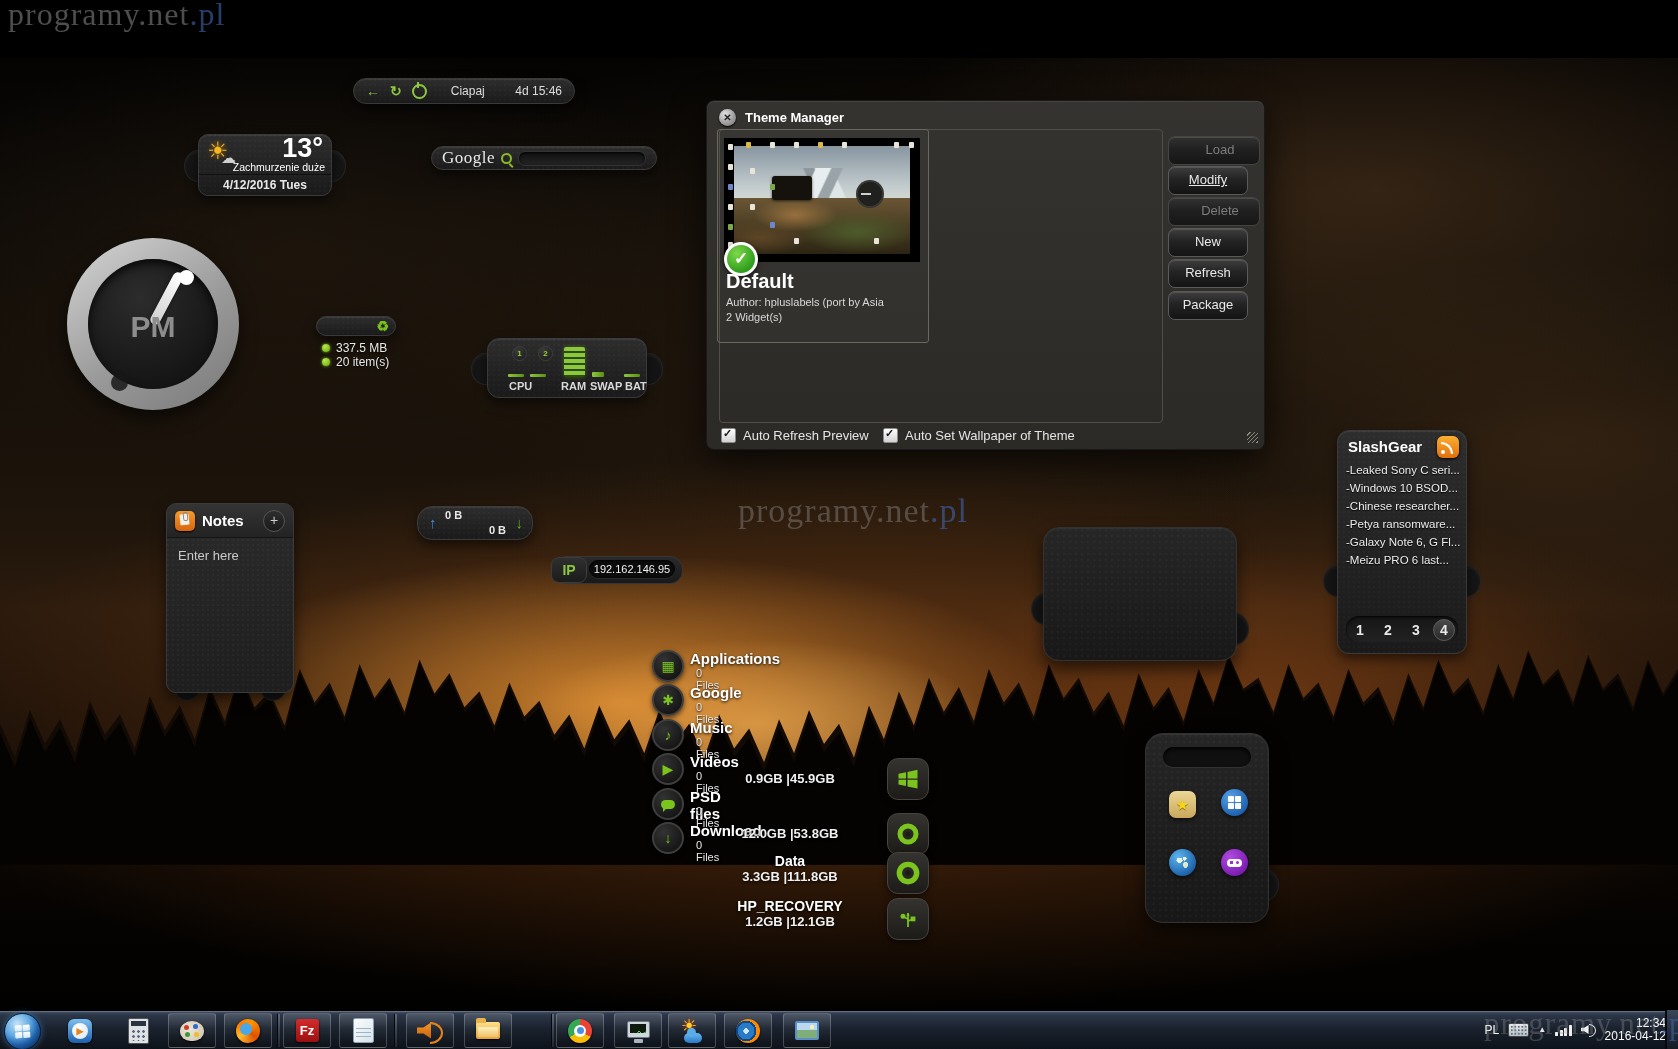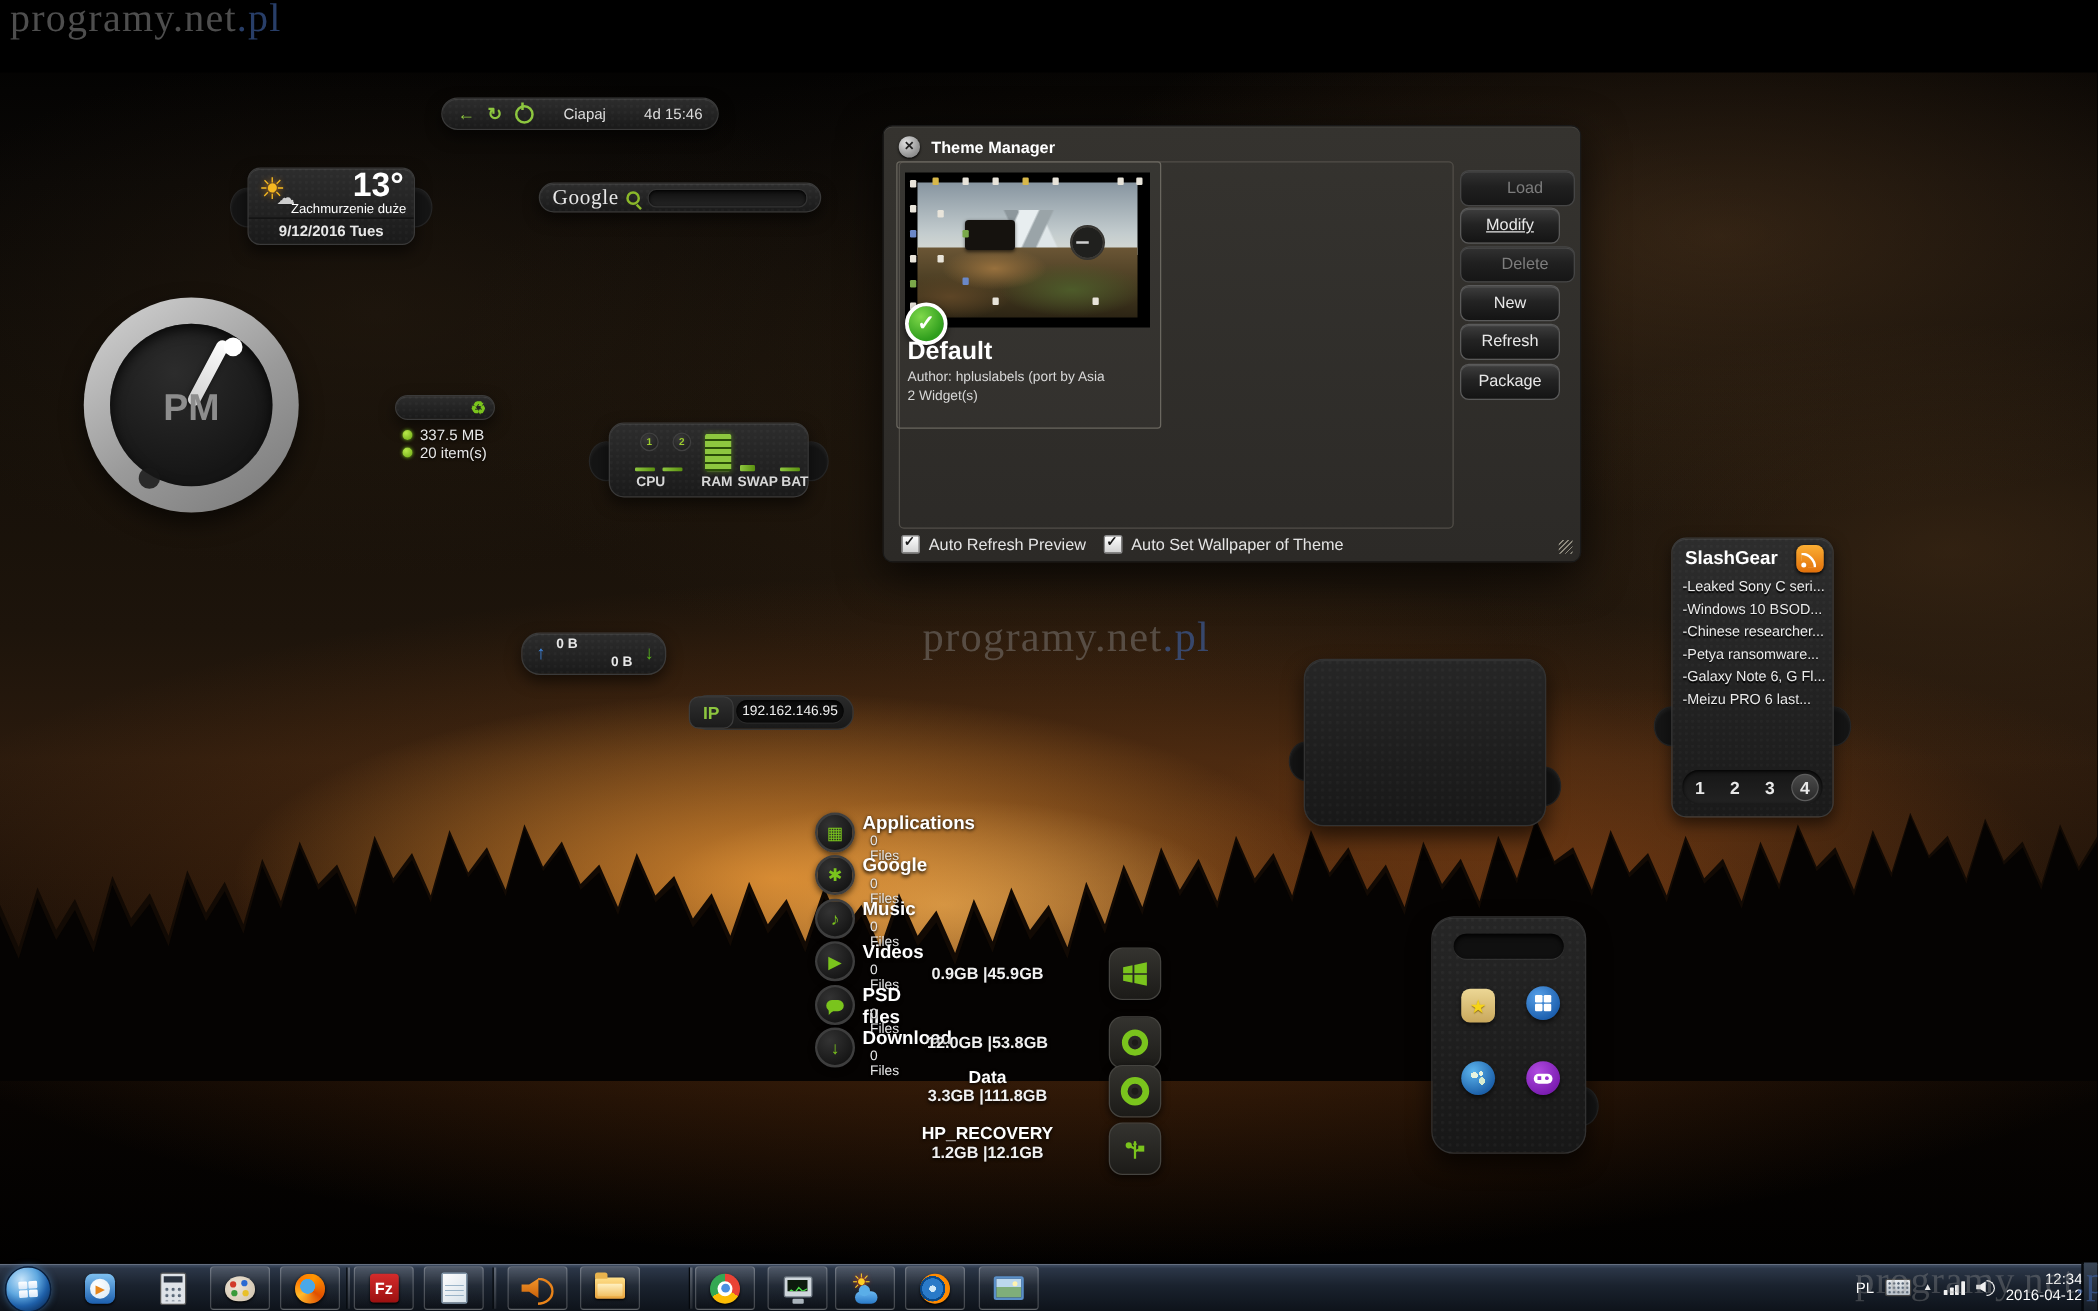--- a/index.html
+++ b/index.html
@@ -268,21 +268,21 @@
   </div>
 
   <div id="weather-wrap">
     <div class="ear" style="left:-14px;"></div>
     <div class="ear" style="right:-14px;"></div>
     <div class="wbody" id="weather">
       <span class="sun">☀</span>
       <span class="cl">☁</span>
       <span class="temp">13°</span>
       <span class="cond">Zachmurzenie duże</span>
-      <span class="date">9/12/2016 Tues</span>
+      <span class="date">4/12/2016 Tues</span>
     </div>
   </div>
 
   <div class="wbody" id="gsearch" style="z-index:5;">
     <span class="logo">Google</span>
     <span class="mag"></span>
     <span class="field"></span>
   </div>
 
   <div id="clock">
@@ -316,20 +316,32 @@
       <span id="ram-bar"></span>
       <span class="hbar" style="left:104px;bottom:20px;width:12px;height:5px;"></span>
       <span class="hbar" style="left:136px;bottom:20px;width:16px;"></span>
       <span class="lab" style="left:21px;">CPU</span>
       <span class="lab" style="left:73px;">RAM</span>
       <span class="lab" style="left:102px;">SWAP</span>
       <span class="lab" style="left:137px;">BAT</span>
     </div>
   </div>
 
+  <div id="notes">
+    <div class="foot" style="left:8px;"></div>
+    <div class="foot" style="right:8px;"></div>
+    <div class="body">
+      <div class="hdr">
+        <span class="note-ic"></span>
+        <span class="ttl">Notes</span>
+        <span class="add">+</span>
+      </div>
+      <div class="ph">Enter here</div>
+    </div>
+  </div>
 
   <div class="wbody" id="net" style="z-index:5;">
     <span class="a-up">↑</span>
     <span class="v-up">0 B</span>
     <span class="v-dn">0 B</span>
     <span class="a-dn">↓</span>
   </div>
 
   <div id="ipw">
     <div class="pill-bg"></div>

